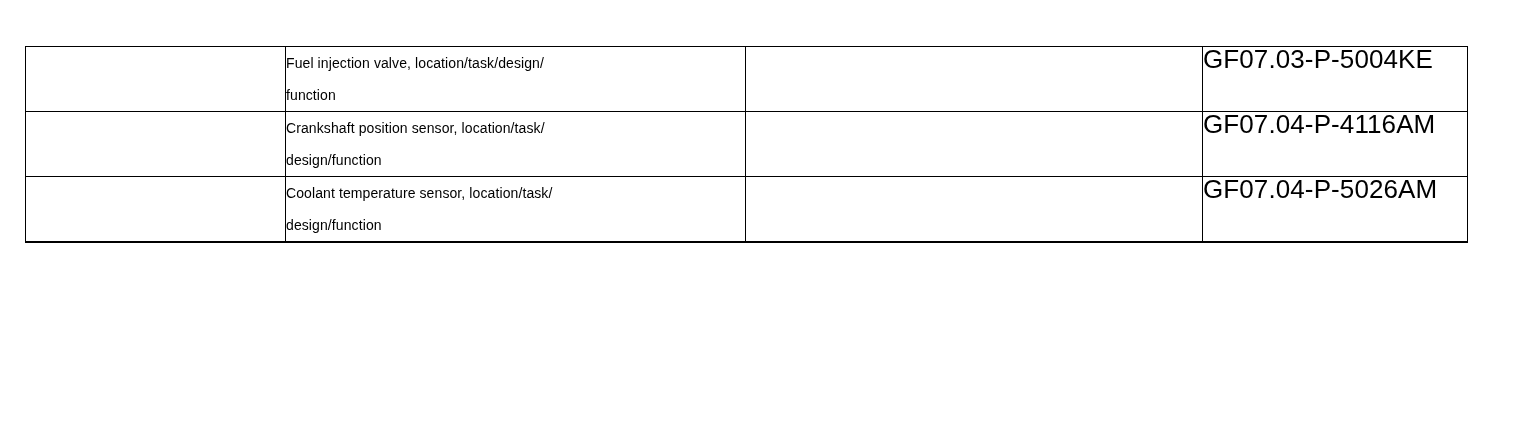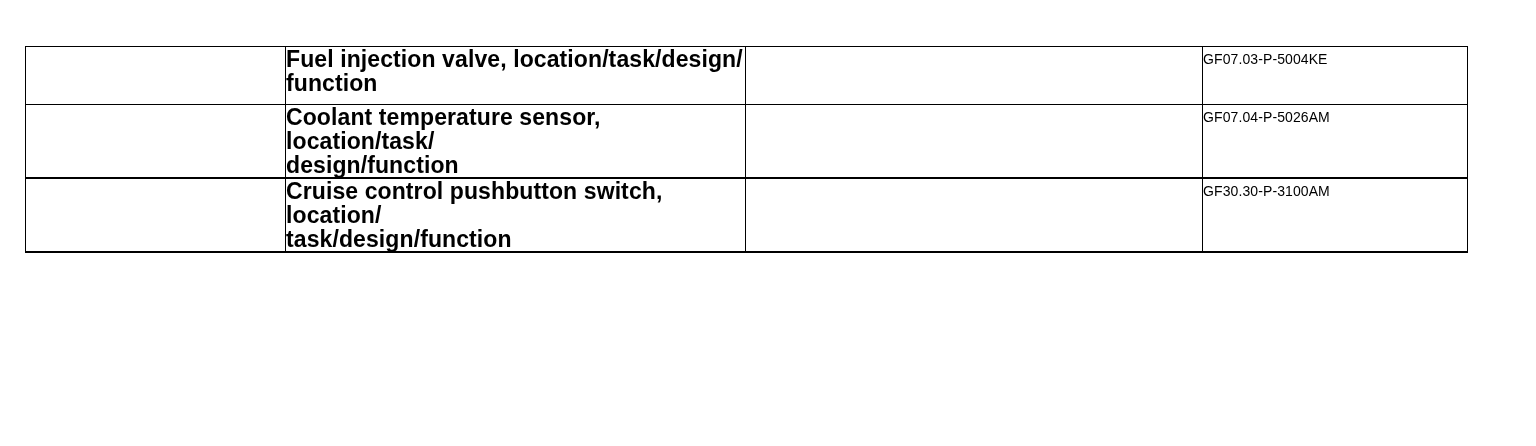--- a/index.html
+++ b/index.html
@@ -40,30 +40,29 @@
   col.c-desc         { width: 460px; }
   col.c-blank-mid    { width: 457px; }
   col.c-code         { width: 265px; }
 
   .cell-blank {
     height: 57px;
   }
   .cell-desc {
     height: 57px;
     padding: 5px 4px 4px 6px;
-    font-size: 23px;
-    line-height: 24px;
+    font-size: 14px;
+    line-height: 32px;
     letter-spacing: 0.1px;
     white-space: pre-line;
-    font-weight: bold;
   }
   .cell-code {
     height: 57px;
     padding: 5px 4px 4px 7px;
-    font-size: 14px;
+    font-size: 26px;
     line-height: 24px;
     letter-spacing: 0.1px;
     white-space: nowrap;
   }
   
   tr.rule-heavy > td {
     border-bottom-width: 2px;
   }
   
   tr.last-row > td {
@@ -85,35 +84,35 @@
     <tbody>
 
       <tr>
         <td class="cell-blank"></td>
         <td class="cell-desc">Fuel injection valve, location/task/design/
 function</td>
         <td class="cell-blank"></td>
         <td class="cell-code">GF07.03-P-5004KE</td>
       </tr>
 
+      <tr>
+        <td class="cell-blank"></td>
+        <td class="cell-desc">Crankshaft position sensor, location/task/
+design/function</td>
+        <td class="cell-blank"></td>
+        <td class="cell-code">GF07.04-P-4116AM</td>
+      </tr>
 
       <tr class="rule-heavy">
         <td class="cell-blank"></td>
         <td class="cell-desc">Coolant temperature sensor, location/task/
 design/function</td>
         <td class="cell-blank"></td>
         <td class="cell-code">GF07.04-P-5026AM</td>
       </tr>
 
 
 
-      <tr class="last-row">
-        <td class="cell-blank"></td>
-        <td class="cell-desc">Cruise control pushbutton switch, location/
-task/design/function</td>
-        <td class="cell-blank"></td>
-        <td class="cell-code">GF30.30-P-3100AM</td>
-      </tr>
 
     </tbody>
   </table>
 
 </div>
 
 </body></html>

